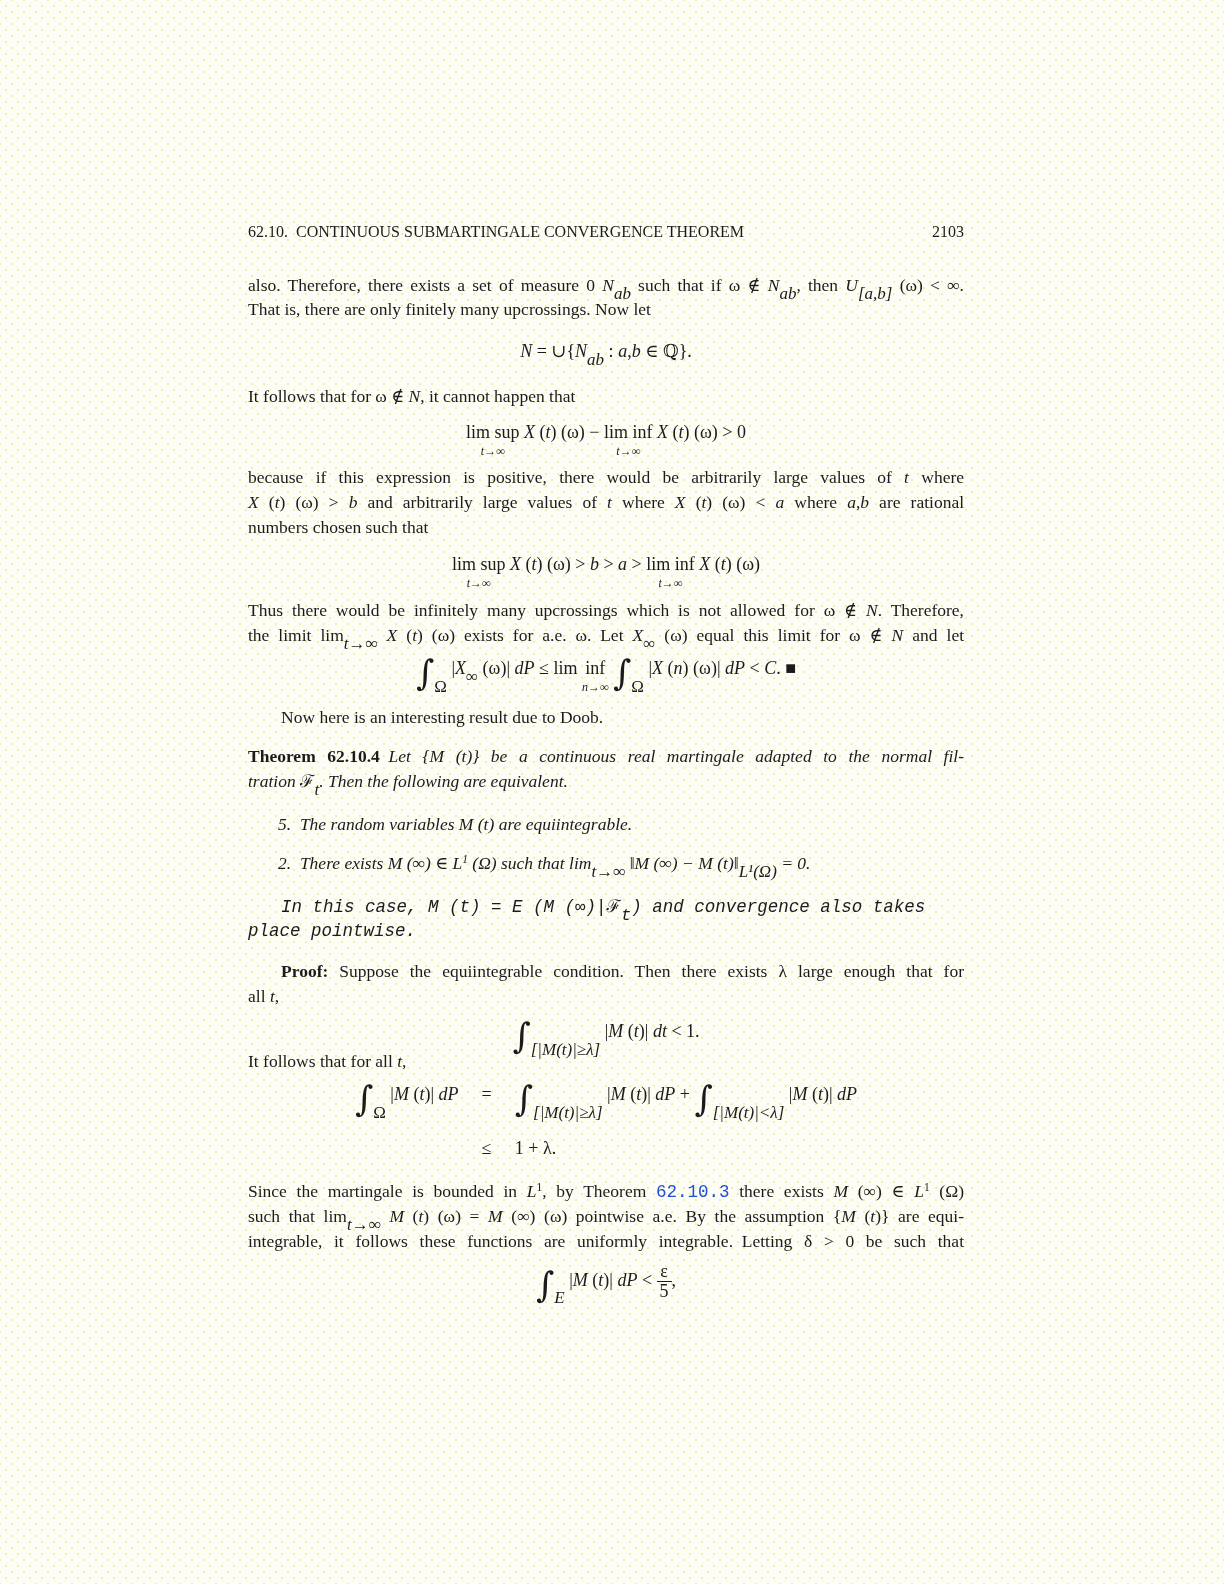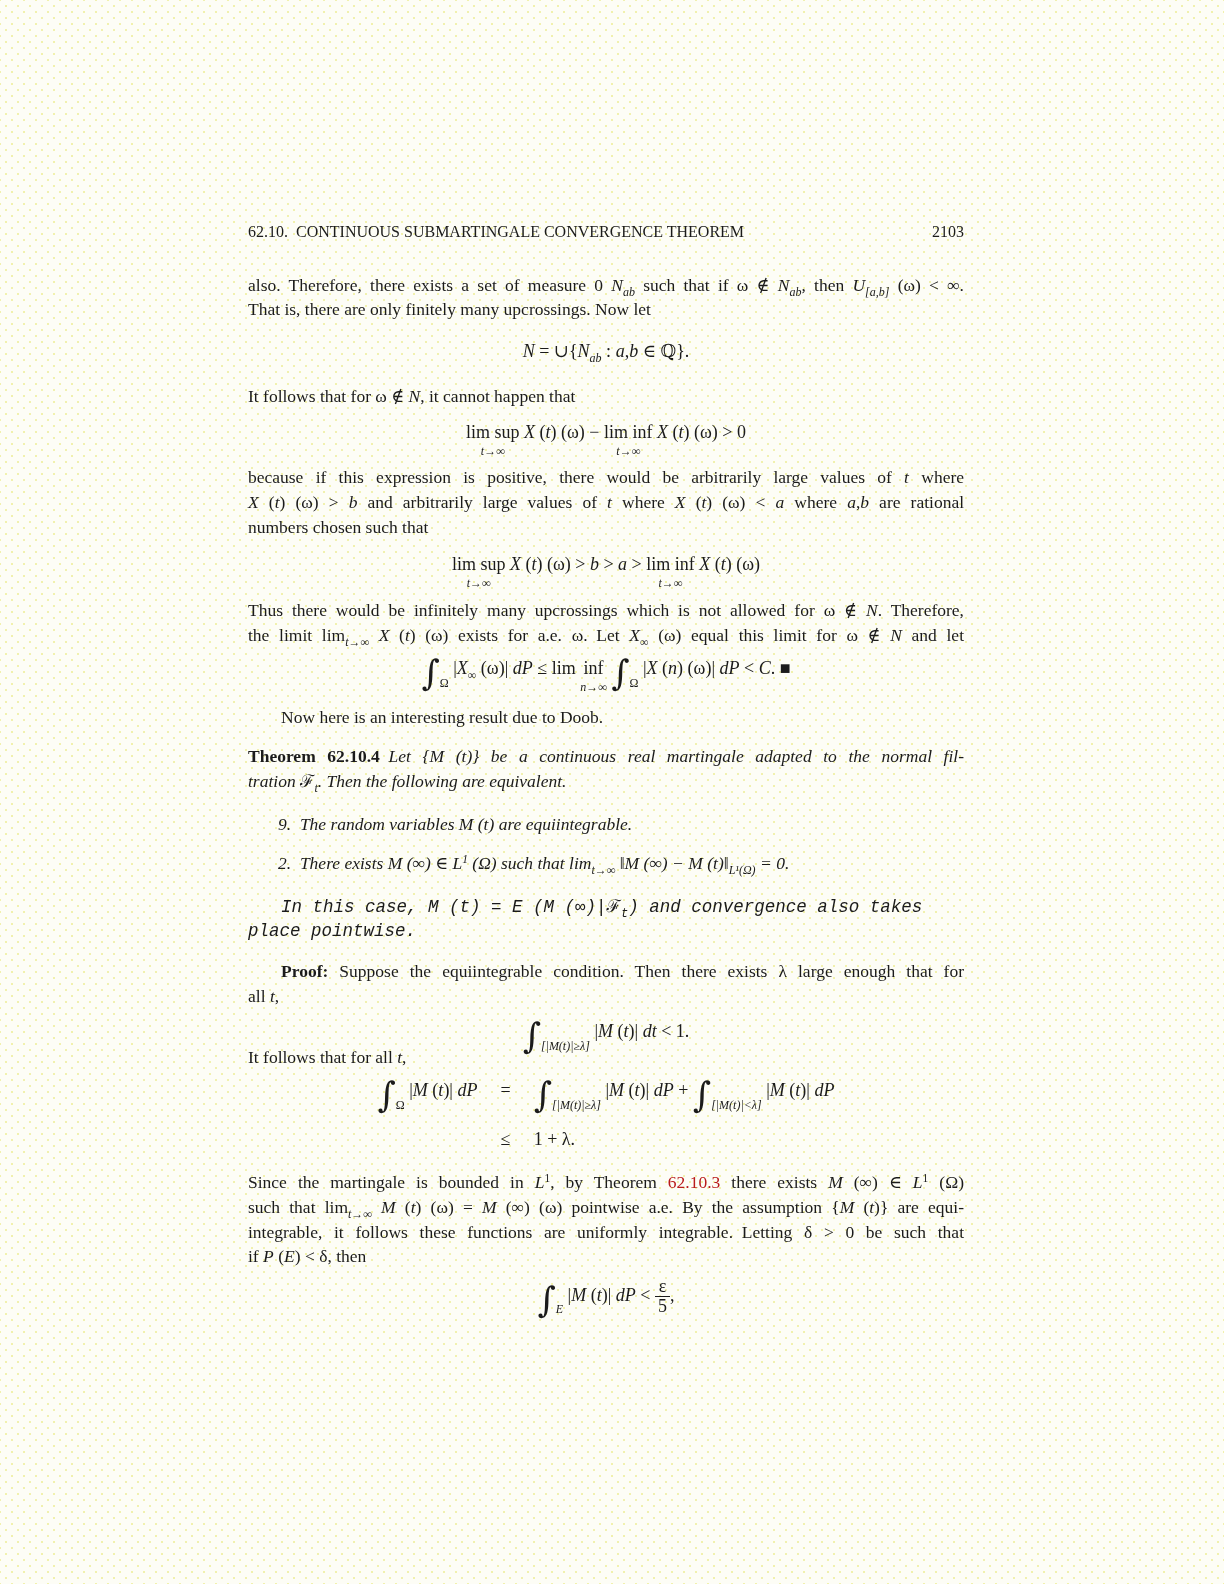--- a/index.html
+++ b/index.html
@@ -14,34 +14,34 @@
     font-family:"Liberation Serif","DejaVu Serif",serif;
     color:#1b1b1b;
   }
   .content{position:absolute;left:248px;top:220px;width:716px;font-size:17.5px;line-height:24.7px;}
   .hdr{display:flex;justify-content:space-between;align-items:baseline;font-size:16px;}
   .hdr .left{white-space:nowrap;}
   .line{min-height:24.7px;}
   .jl{text-align:justify;text-align-last:justify;}
   .it{font-style:italic;}
   .bf{font-weight:700;}
-  sub{font-size:12px;vertical-align:-0.45em;line-height:0;}
+  sub{font-size:17px;vertical-align:-0.45em;line-height:0;}
   sub.it{font-style:italic;}
   sub.isub{vertical-align:-1.05em;}
   sup{font-size:11.5px;vertical-align:0.55em;line-height:0;}
   sup.it{font-style:italic;}
   .big-int{font-size:1.95em;line-height:0;vertical-align:-0.32em;font-family:"DejaVu Serif",serif;}
   .eq{text-align:center;font-size:18px;line-height:1.25;}
   .stack{display:inline-flex;flex-direction:column;align-items:center;}
   .stack .stop{line-height:1.1;text-align:right;}
   .stack .sbot{font-size:12px;line-height:1;font-style:italic;margin-top:2px;}
   .frac{display:inline-flex;flex-direction:column;align-items:center;vertical-align:middle;line-height:1.05;}
   .frac .num{padding:0 3px;}
   .frac .den{border-top:1.3px solid currentColor;padding:0 3px;}
-  .ref-link{color:#b91c1c;cursor:pointer;}
+  .ref-link{color:#1d4ed8;cursor:pointer;font-family:Liberation Mono, monospace;}
   .indent-first .line:first-child{text-indent:33px;}
   .items-block{padding-left:30px;}
   .eq-grid{display:grid;grid-template-columns:auto auto auto;column-gap:16px;row-gap:16px;width:fit-content;margin:0 auto;align-items:baseline;font-size:18px;gap:23px;}
   .eq-grid .lhs{text-align:right;}
   .eq-grid .rhs{text-align:left;}
   
   .mt-para1{margin-top:28px;}
   .mt-equnion{margin-top:18px;}
   .mt-follows{margin-top:21px;}
   .mt-eqlim1{margin-top:13px;}
@@ -117,21 +117,21 @@
   <div class="mt-doob indent-first">
       <div class="line"><span>Now here is an interesting result due to Doob.</span></div>
     </div>
 
   <div class="mt-theorem">
       <div class="line jl"><span class="bf">Theorem 62.10.4 </span><span class="it">Let {M (</span><span class="it">t</span><span class="it">)} be a continuous real martingale adapted to the normal fil-</span></div>
       <div class="line"><span class="it">tration </span><span>ℱ</span><sub class="it">t</sub><span class="it">. Then the following are equivalent.</span></div>
     </div>
 
   <div class="mt-item1 items-block">
-      <div class="line"><span class="it">9. The random variables M (</span><span class="it">t</span><span class="it">) are equiintegrable.</span></div>
+      <div class="line"><span class="it">5. The random variables M (</span><span class="it">t</span><span class="it">) are equiintegrable.</span></div>
     </div>
 
   <div class="mt-item2 items-block">
       <div class="line"><span class="it">2. There exists M (∞) ∈ L</span><sup class="it">1</sup><span class="it"> (Ω) such that lim</span><sub class="it">t→∞</sub><span class="it"> ‖M (∞) − M (</span><span class="it">t</span><span class="it">)‖</span><sub class="it">L¹(Ω)</sub><span class="it"> = 0.</span></div>
     </div>
 
   <div class="mt-inthiscase indent-first">
       <div class="line"><span class="it">In this case, M (</span><span class="it">t</span><span class="it">) = E (M (∞)|</span><span>ℱ</span><sub class="it">t</sub><span class="it">) and convergence also takes place pointwise.</span></div>
     </div>
 
@@ -152,21 +152,20 @@
     <div class="rhs"><span class="big-int">∫</span><sub class="it isub">[|M(t)|≥λ]</sub><span> |</span><span class="it">M</span><span> (</span><span class="it">t</span><span>)| </span><span class="it">dP</span><span> + </span><span class="big-int">∫</span><sub class="it isub">[|M(t)|&lt;λ]</sub><span> |</span><span class="it">M</span><span> (</span><span class="it">t</span><span>)| </span><span class="it">dP</span></div>
     <div class="lhs"></div>
     <div class="op"><span>≤</span></div>
     <div class="rhs"><span>1 + λ.</span></div>
   </div>
 
   <div class="mt-since">
       <div class="line jl"><span>Since the martingale is bounded in </span><span class="it">L</span><sup>1</sup><span>, by Theorem </span><span class="ref-link">62.10.3</span><span> there exists </span><span class="it">M</span><span> (∞) ∈ </span><span class="it">L</span><sup>1</sup><span> (Ω)</span></div>
       <div class="line jl"><span>such that lim</span><sub class="it">t→∞</sub><span> </span><span class="it">M</span><span> (</span><span class="it">t</span><span>) (ω) = </span><span class="it">M</span><span> (∞) (ω) pointwise a.e. By the assumption {</span><span class="it">M</span><span> (</span><span class="it">t</span><span>)} are equi-</span></div>
       <div class="line jl"><span>integrable, it follows these functions are uniformly integrable. Letting δ &gt; 0 be such that</span></div>
-      <div class="line"><span>if </span><span class="it">P</span><span> (</span><span class="it">E</span><span>) &lt; δ, then</span></div>
     </div>
 
   <div class="eq mt-eqeps"><span class="big-int">∫</span><sub class="it isub">E</sub><span> |</span><span class="it">M</span><span> (</span><span class="it">t</span><span>)| </span><span class="it">dP</span><span> &lt; </span><span class="frac">
         <span class="num">ε</span>
         <span class="den">5</span>
       </span><span>,</span></div>
 
 </div>
 
 </body></html>

